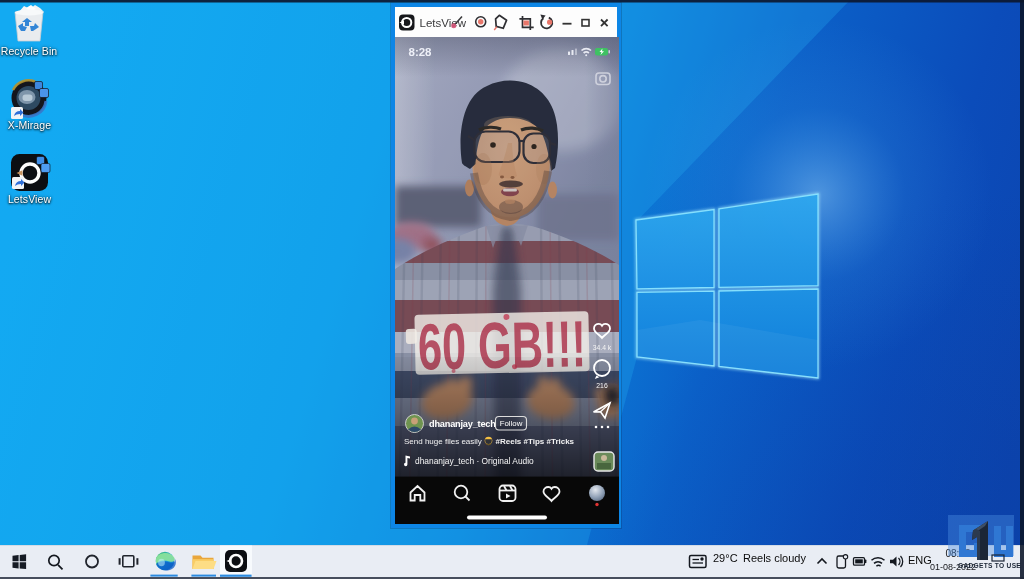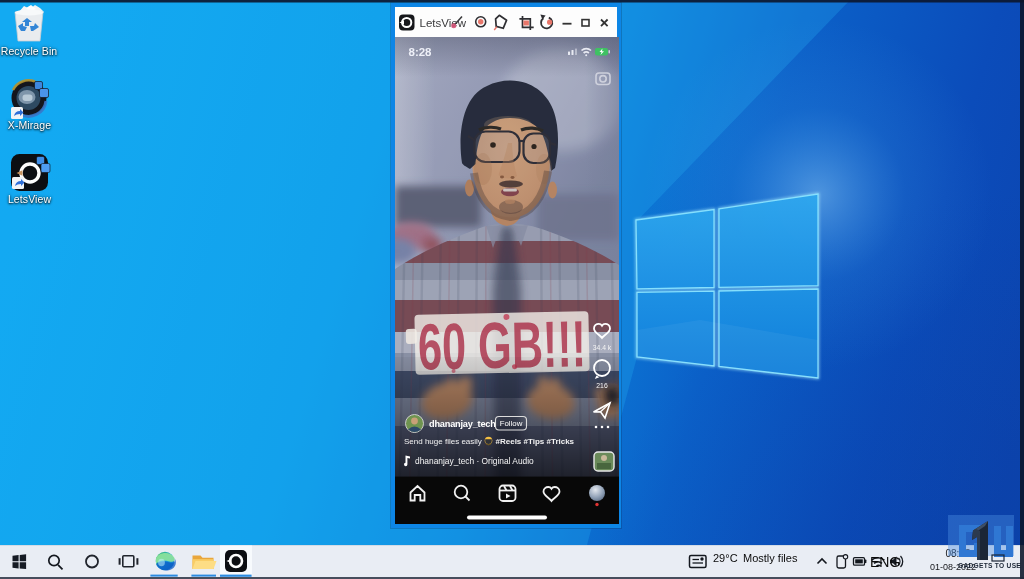--- a/index.html
+++ b/index.html
@@ -427,22 +427,22 @@
   <rect x="855.2" y="14.3" width="7.6" height="4.1" fill="#14181f"></rect>
 
   <path d="M871.5,15.2 a9.5 9.5 0 0 1 13,0" stroke="#14181f" stroke-width="1.5" fill="none"></path>
   <path d="M874,18.4 a6 6 0 0 1 8,0" stroke="#14181f" stroke-width="1.5" fill="none"></path>
   <path d="M876.4,21.3 a3 3 0 0 1 4.2,0" stroke="#14181f" stroke-width="1.5" fill="none"></path>
 
   <polygon points="890,14.8 893,14.8 896.5,11.5 896.5,21.5 893,18.2 890,18.2" fill="#14181f"></polygon>
   <path d="M898.5,13 a5 5 0 0 1 0,7 M900.5,11 a8 8 0 0 1 0,11" stroke="#14181f" stroke-width="1.3" fill="none"></path>
 </svg>
 <div class="abs" style="left:713px;top:551.5px;font-size:11px;color:#0b0b0b;text-align:right;">29°C</div>
-<div class="abs" style="left:743px;top:551.5px;font-size:11px;color:#0b0b0b;">Mostly files</div>
-<div class="abs" style="left:870px;top:553.5px;font-size:14px;color:#0b0b0b;">ENG</div>
+<div class="abs" style="left:743px;top:551.5px;font-size:11px;color:#0b0b0b;">Reels cloudy</div>
+<div class="abs" style="left:908px;top:553.5px;font-size:11px;color:#0b0b0b;">ENG</div>
 <div class="abs" style="left:934px;top:548px;width:48px;text-align:center;font-size:10px;color:#15161a;">08:28</div>
 <div class="abs" style="left:930px;top:562px;width:56px;font-size:9px;color:#15161a;">01-08-2022</div>
 
 <svg class="abs" style="left:935px;top:512px;" width="89" height="64" viewBox="0 0 89 64">
   <rect x="13" y="3" width="66" height="41" fill="#4a8de0" opacity="0.42"></rect>
   <path d="M24,13 L46,13 L46,20 L31,20 L31,38 L39,38 L39,31 L46,31 L46,45 L24,45 Z" fill="#2f77d3"></path>
   <path d="M59,14 L66,14 L66,38 L71,38 L71,14 L78,14 L78,45 L59,45 Z" fill="#2f77d3"></path>
   <path d="M42,48 L42,25 L37,28 L38,18.5 L53,9 L53,48 Z" fill="#1b2636"></path>
   <path d="M38,18.5 L53,9 L50,14 L39,21.5 Z" fill="#3e4e64"></path>
   <path d="M42,48 L42,25 L37,28 L38,18.5 L41,17 L45,19 L45,48 Z" fill="#2c3a4e"></path>

